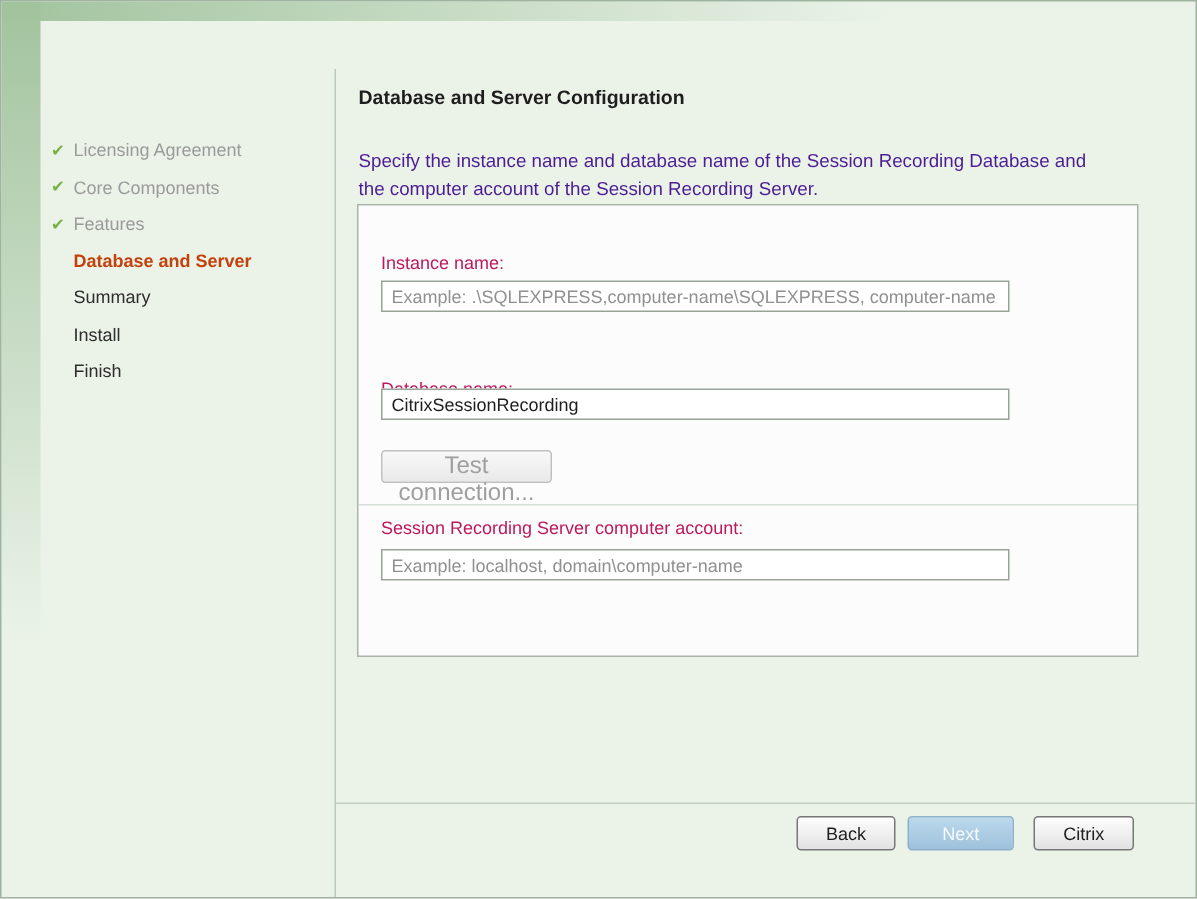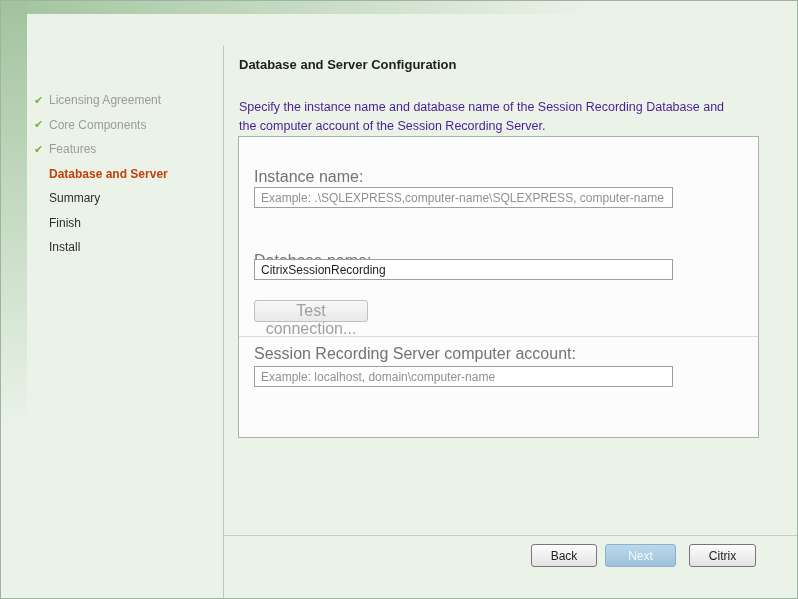--- a/index.html
+++ b/index.html
@@ -35,21 +35,21 @@
   .groupbox {
     position:absolute; left:237px; top:135px; width:521px; height:302px;
     background:#fbfcfb; border:1px solid #a9b3a9; box-sizing:border-box;
   }
   .group-header {
     height:22px; background:linear-gradient(#fafbfa,#edf0ed);
     border-bottom:1px solid #cdd3cd;
     display:flex; align-items:center; padding-left:28px;
     font-size:12px; color:#2b2b2b;
   }
-  .field-label { position:absolute; font-size:16px; color:#737373; }
+  .field-label { position:absolute; font-size:12px; color:#be185d; }
   .lbl-instance { left:15px; top:31px; }
   .lbl-database { left:15px; top:103px;margin-top:12px; }
   .lbl-account  { left:15px; top:208px; }
 
   .txt {
     position:absolute; left:15px; width:419px; height:21px;
     border:1px solid #98a298; background:#fff;
     font-family:"Liberation Sans", sans-serif; font-size:12px; color:#1e1e1e;
     padding:0 6px; box-sizing:border-box; outline:none;
   }
@@ -105,25 +105,25 @@
     <div class="step current">
       <span class="check"></span>
       <span>Database and Server</span>
     </div>
     <div class="step">
       <span class="check"></span>
       <span>Summary</span>
     </div>
     <div class="step">
       <span class="check"></span>
-      <span>Finish</span>
+      <span>Install</span>
     </div>
     <div class="step">
       <span class="check"></span>
-      <span>Install</span>
+      <span>Finish</span>
     </div>
   </div>
 
   <div class="separator"></div>
 
   <div class="content-title">Database and Server Configuration</div>
   <div class="desc">Specify the instance name and database name of the Session Recording Database and the computer account of the Session Recording Server.</div>
 
   <div class="groupbox">
 

